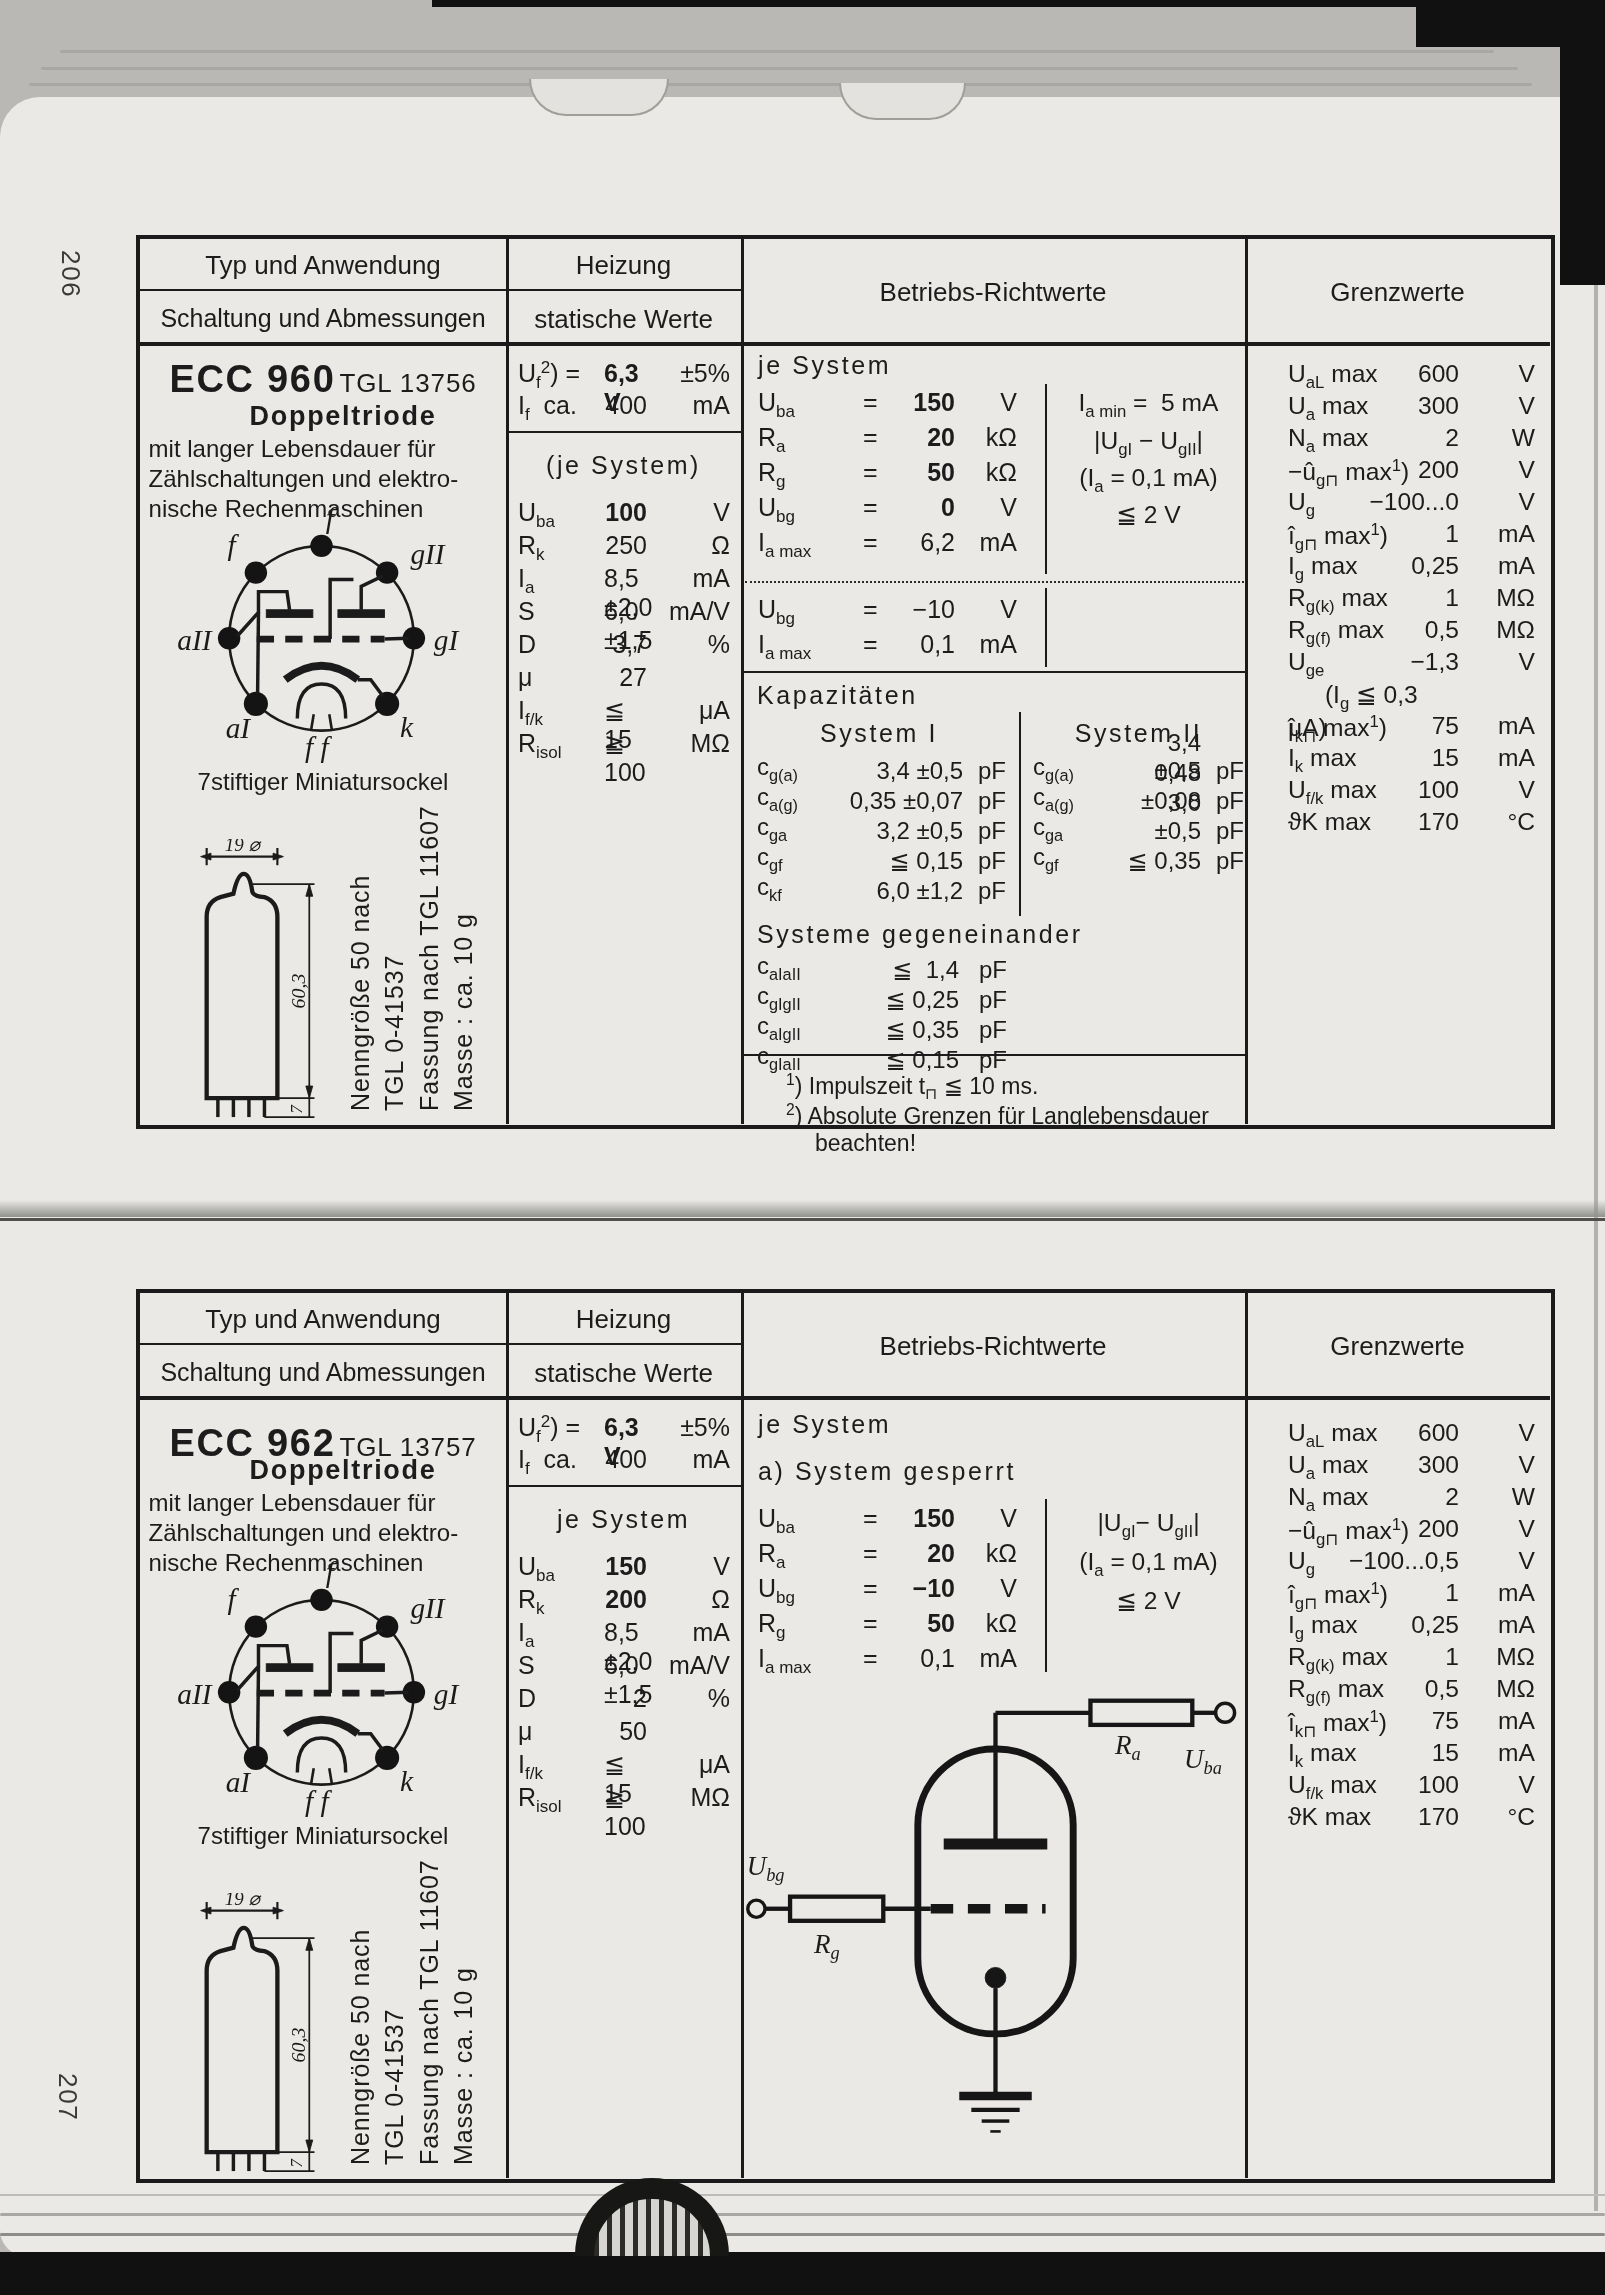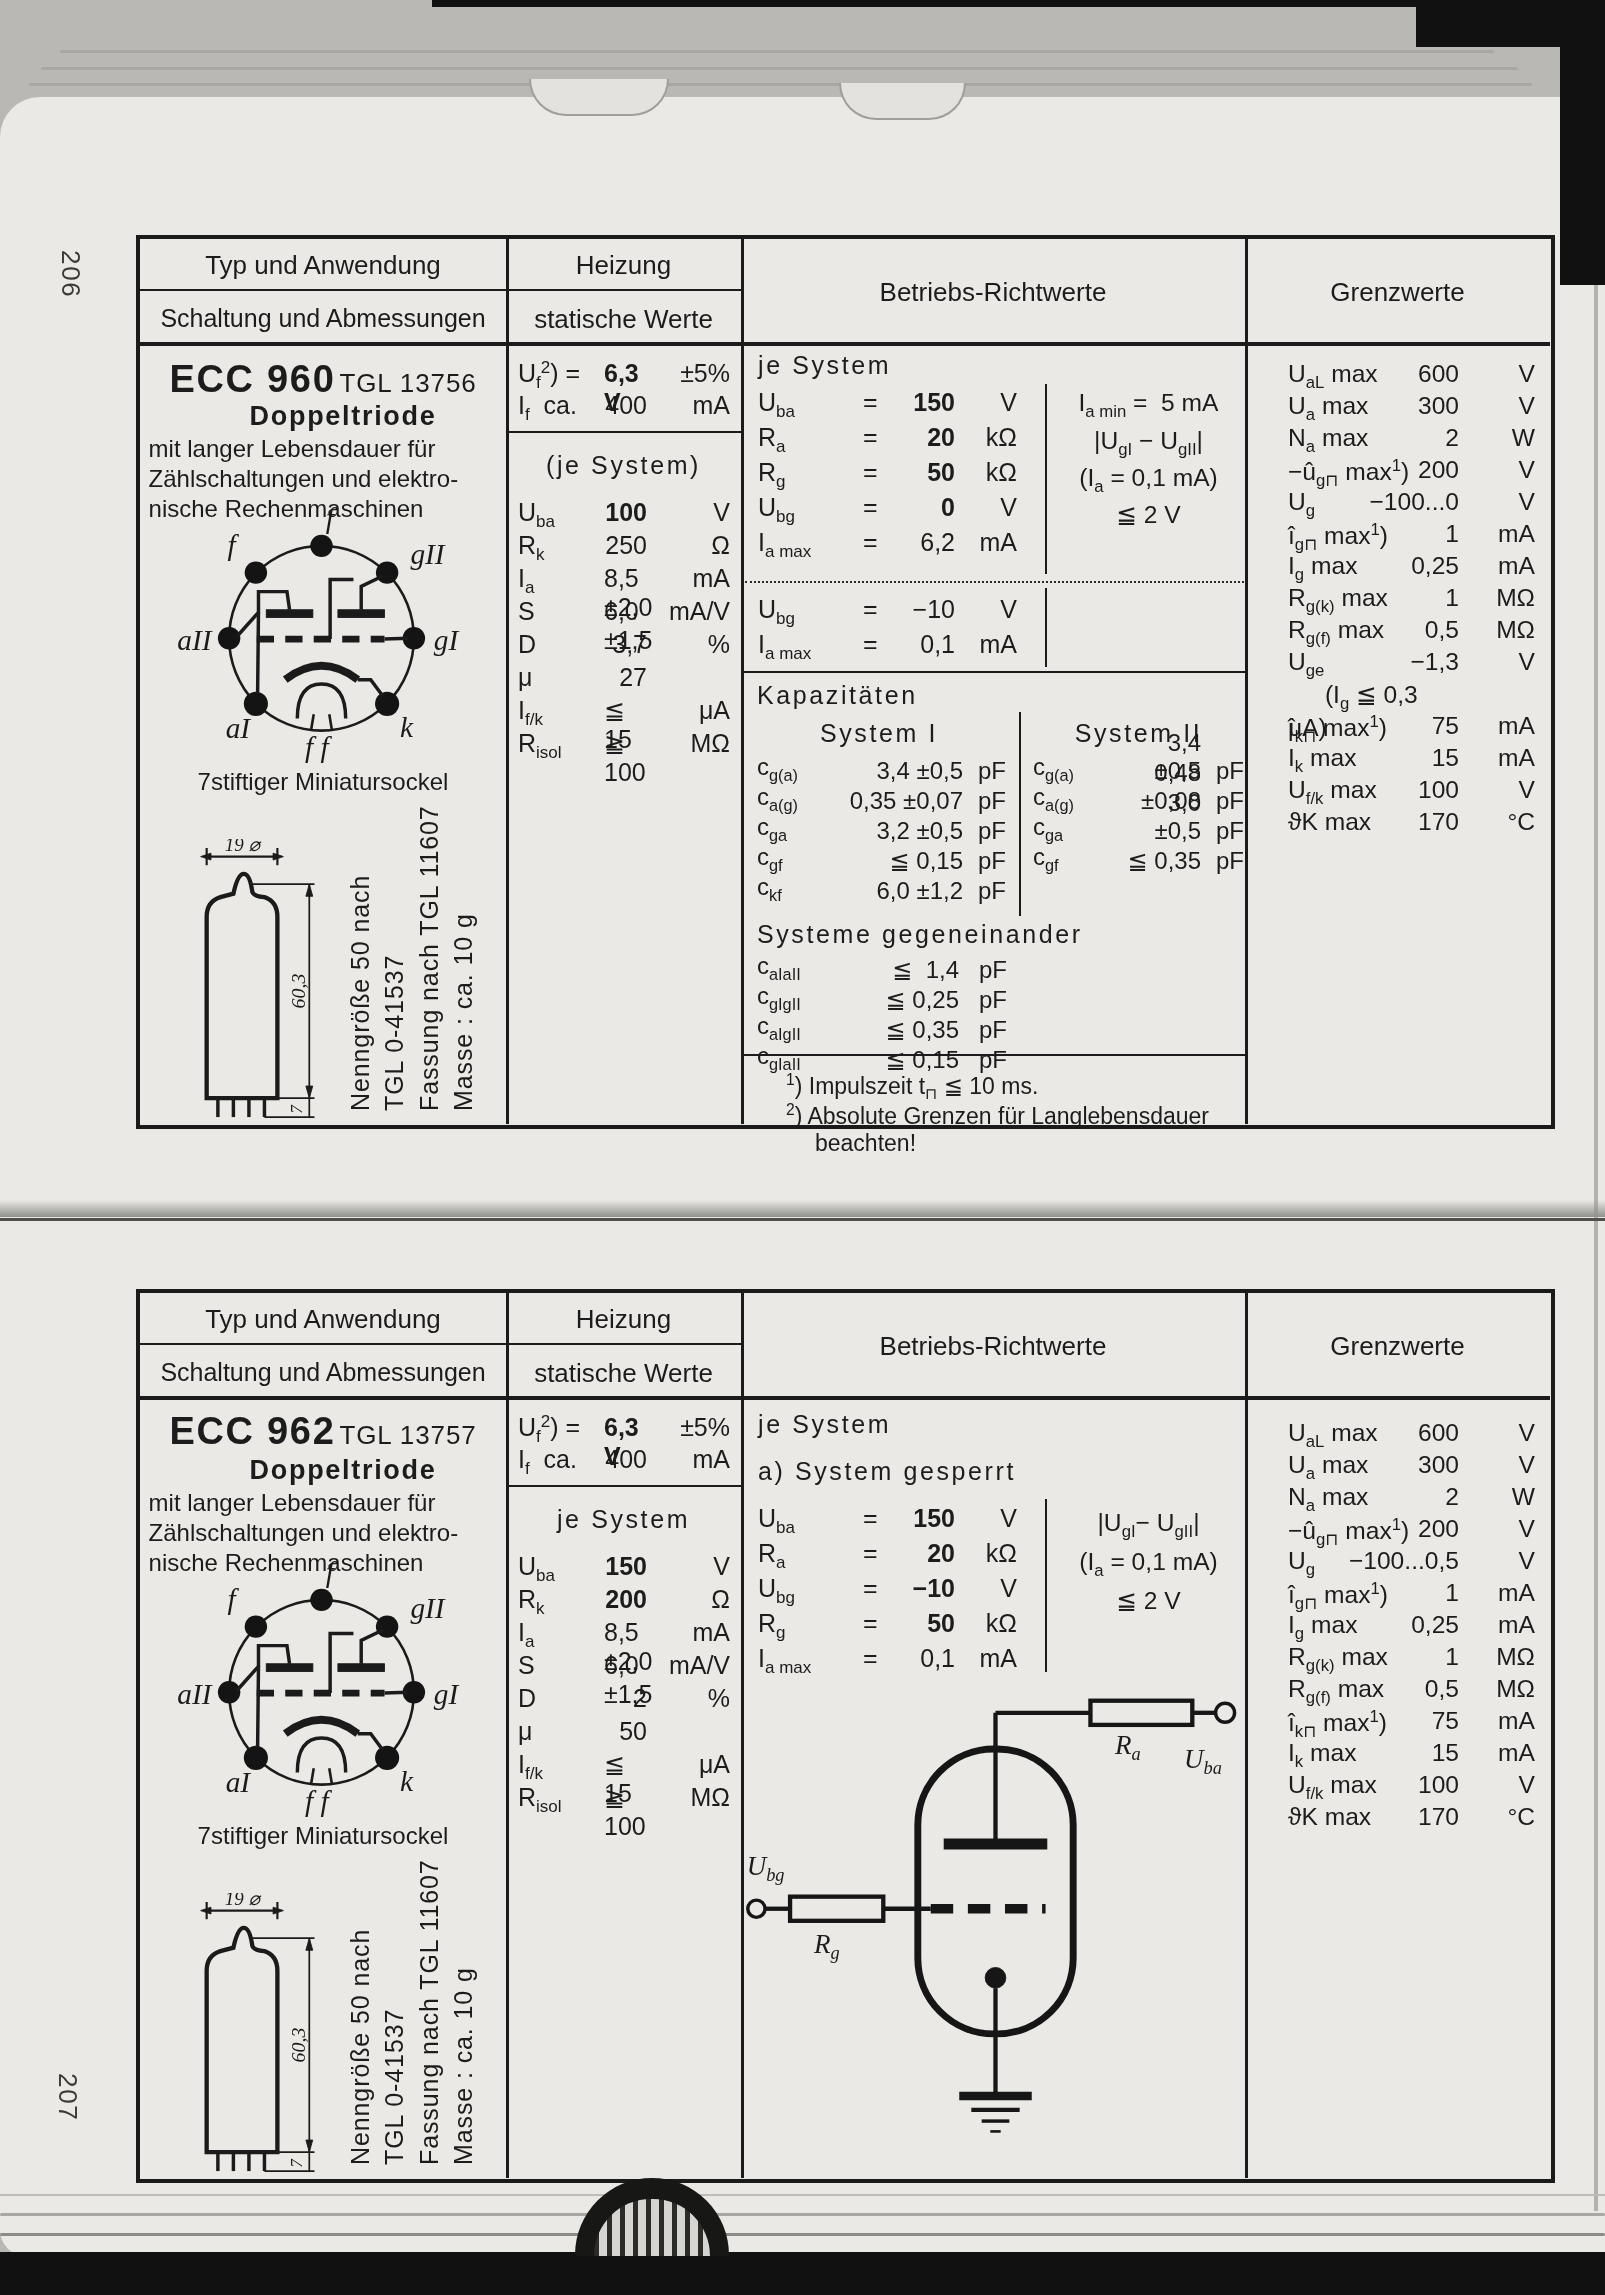--- a/index.html
+++ b/index.html
@@ -438,21 +438,21 @@
     <div class="hl" style="left:0;top:50px;width:604px;height:1.7px;"></div>
     <div class="hl" style="left:0;top:103px;width:1410px;height:4.3px;"></div>
 
     <div class="tx hdr ctr" style="left:0;top:11.2px;width:366px;">Typ und Anwendung</div>
     <div class="tx hdr ctr" style="left:0;top:65px;width:366px;font-size:25px;">Schaltung und Abmessungen</div>
     <div class="tx hdr ctr" style="left:366px;top:11.2px;width:235px;">Heizung</div>
     <div class="tx hdr ctr" style="left:366px;top:65px;width:235px;">statische Werte</div>
     <div class="tx hdr ctr" style="left:601px;top:38px;width:504px;">Betriebs-Richtwerte</div>
     <div class="tx hdr ctr" style="left:1105px;top:38px;width:305px;">Grenzwerte</div>
 
-    <div class="tx ctr" style="left:0;top:117px;width:366px;">
+    <div class="tx ctr" style="left:0;top:129px;width:366px;">
       <span class="tube-name">ECC 962</span>
       <span class="tube-std">TGL 13757</span>
     </div>
     <div class="tx family ctr" style="left:0;top:162px;width:366px;">Doppeltriode</div>
     <div class="tx desc" style="left:8.6px;top:195px;width:351px;">mit langer Lebensdauer für<br>Zählschaltungen und elektro-<br>nische Rechenmaschinen</div>
 
     <svg class="abs" style="left:13px;top:268px;" width="337" height="259" viewBox="0 0 390 300">
       <circle cx="195" cy="152" r="107" fill="none" stroke="#1b1b1b" stroke-width="3"></circle>
       <g fill="#141414">
         <circle cx="195" cy="45" r="13"></circle>

